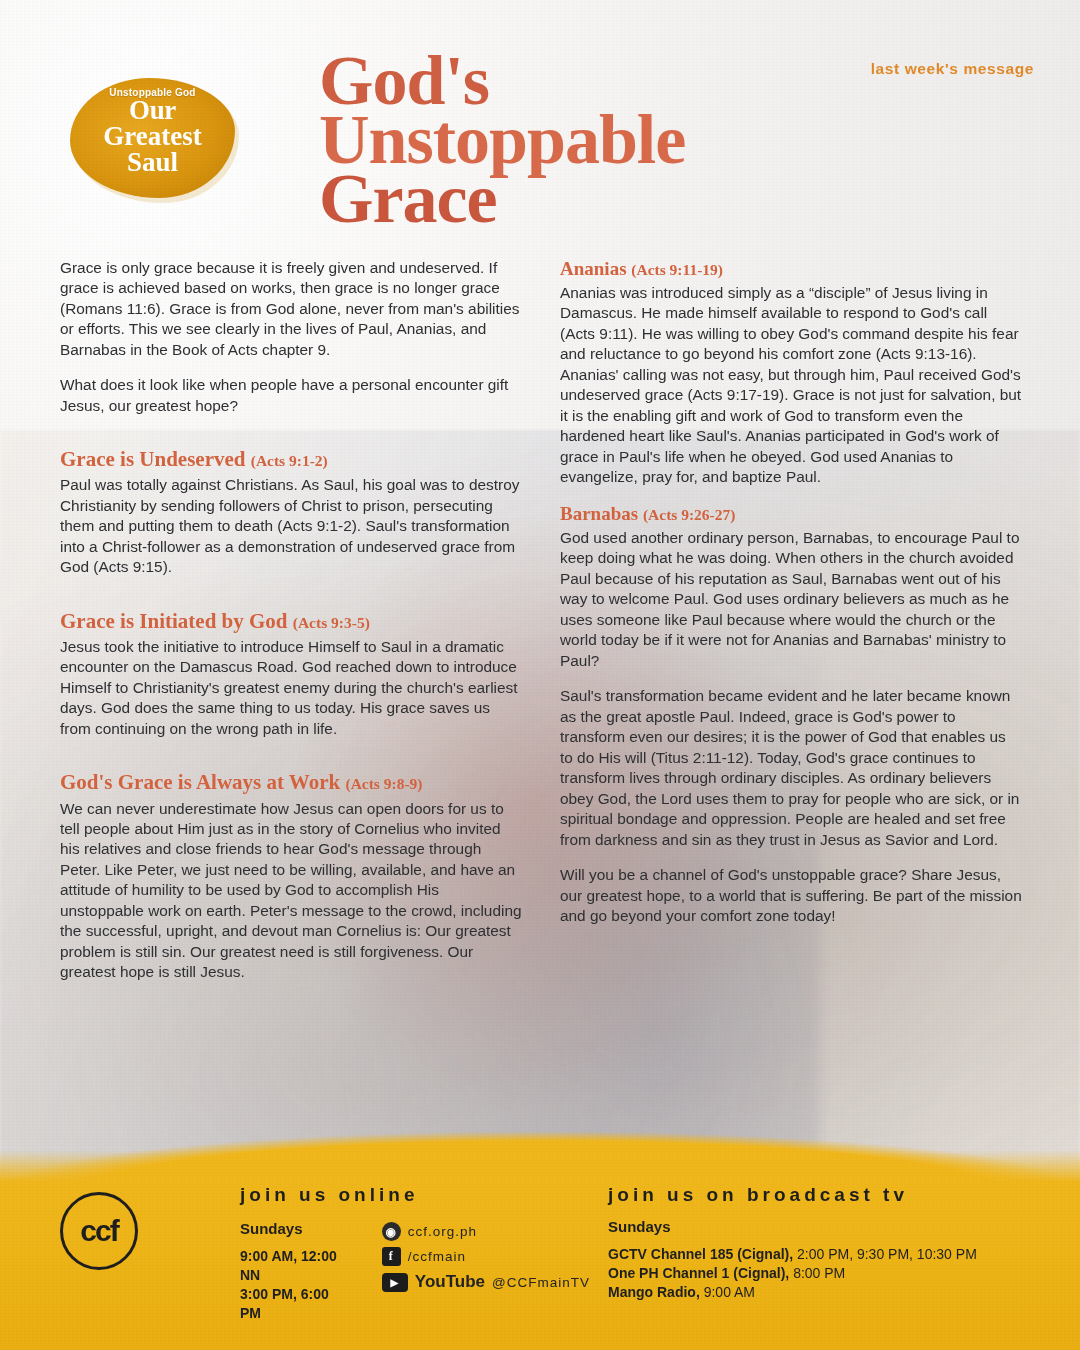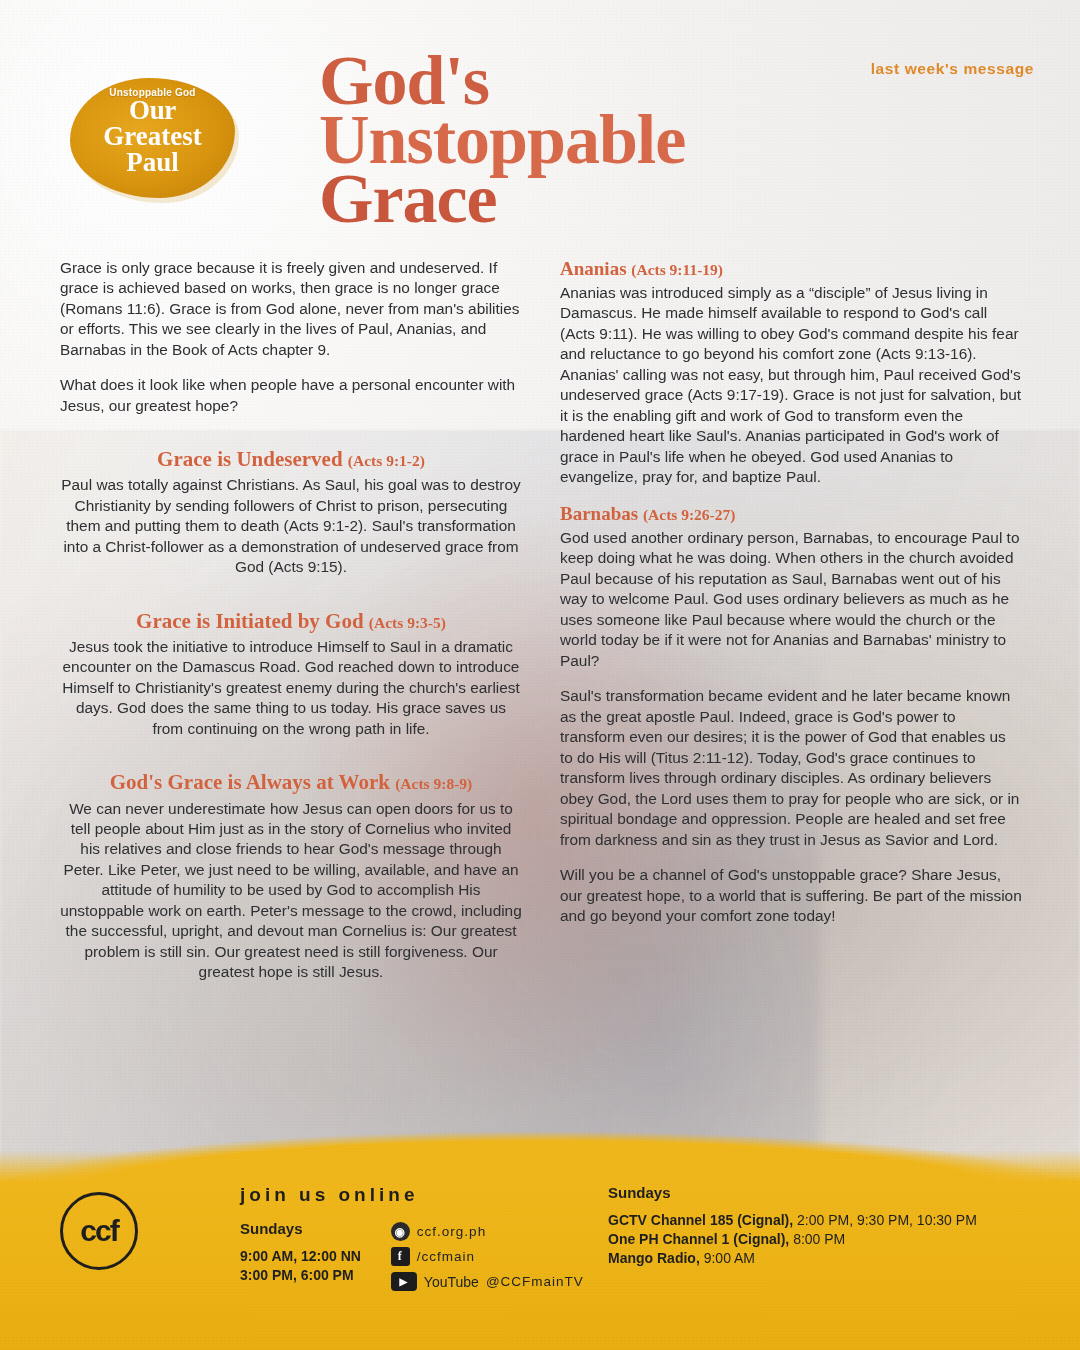--- a/index.html
+++ b/index.html
@@ -169,21 +169,21 @@
     line-height: 1.1;
     margin: 0 0 4px 0;
   }
   .h-orange { color: #d4633f; }
   .h-blue   { color: #275a97; }
   .h-ref {
     font-family: "Liberation Serif", serif;
     font-size: 15.5px;
     font-weight: bold;
   }
-  .gap-top { margin-top: 32px; text-align: center; }
+  .gap-top { margin-top: 32px; }
   .h-sub {
     font-family: "Liberation Serif", serif;
     font-weight: bold;
     font-size: 19px;
     color: #d4633f;
     margin: 0 0 3px 0;
   }
   .h-sub-blue {
     font-family: "Liberation Serif", serif;
     font-weight: bold;
@@ -256,54 +256,54 @@
     justify-content: center;
     font-size: 12px;
     color: #fff;
     font-weight: bold;
     border-radius: 3px;
     flex: 0 0 auto;
   }
   .ic-globe { background: #2b2b2b; border-radius: 50%; font-size: 12px; }
   .ic-fb { background: #1d1d1d; font-family: "Liberation Serif", serif; }
   .ic-yt { background: #1d1d1d; width: 26px; border-radius: 4px; font-size: 10px; }
-  .yt-word { font-weight: normal; font-size: 14px; letter-spacing: 0; }
+  .yt-word { font-weight: bold; font-size: 17px; letter-spacing: 0; }
 </style>
 </head>
 <body>
 
 <div class="page">
   <div class="photo-wash"></div>
   <div class="photo-wash2"></div>
 
   <div class="header">
     <div class="last-week">last week's message</div>
 
     <div class="badge">
       <div class="badge-blob"></div>
       <div class="badge-txt">
         <div class="badge-line1">Unstoppable God</div>
         <div class="badge-line2">Our</div>
         <div class="badge-line3">Greatest</div>
-        <div class="badge-line4">Paul</div>
+        <div class="badge-line4">Saul</div>
       </div>
     </div>
 
     <div class="title">
       <span class="l1">God's</span>
       <span class="l2">Unstoppable</span>
       <span class="l3">Grace</span>
     </div>
   </div>
 
   <div class="cols">
 
     <div class="col col-left">
       <p class="ptxt">Grace is only grace because it is freely given and undeserved. If grace is achieved based on works, then grace is no longer grace (Romans 11:6). Grace is from God alone, never from man's abilities or efforts. This we see clearly in the lives of Paul, Ananias, and Barnabas in the Book of Acts chapter 9.</p>
-      <p class="ptxt">What does it look like when people have a personal encounter with Jesus, our greatest hope?</p>
+      <p class="ptxt">What does it look like when people have a personal encounter gift Jesus, our greatest hope?</p>
 
       <div class="gap-top">
         <h2 class="h-sec h-orange">
           <span>Grace is Undeserved</span>
           <span class="h-ref">(Acts 9:1-2)</span>
         </h2>
         <p class="ptxt">Paul was totally against Christians. As Saul, his goal was to destroy Christianity by sending followers of Christ to prison, persecuting them and putting them to death (Acts 9:1-2). Saul's transformation into a Christ-follower as a demonstration of undeserved grace from God (Acts 9:15).</p>
       </div>
 
       <div class="gap-top">
@@ -367,20 +367,21 @@
           <div class="f-item">
             <span class="ic ic-yt">▶</span>
             <span class="yt-word">YouTube</span>
             <span>@CCFmainTV</span>
           </div>
         </div>
       </div>
     </div>
 
     <div class="f-col f-col-b">
+      <div class="f-title">join us on broadcast tv</div>
       <div class="f-sub">Sundays</div>
       <div class="f-line">
         <span>GCTV Channel 185 (Cignal),</span><span class="reg"> 2:00 PM, 9:30 PM, 10:30 PM</span>
       </div>
       <div class="f-line">
         <span>One PH Channel 1 (Cignal),</span><span class="reg"> 8:00 PM</span>
       </div>
       <div class="f-line">
         <span>Mango Radio,</span><span class="reg"> 9:00 AM</span>
       </div>

